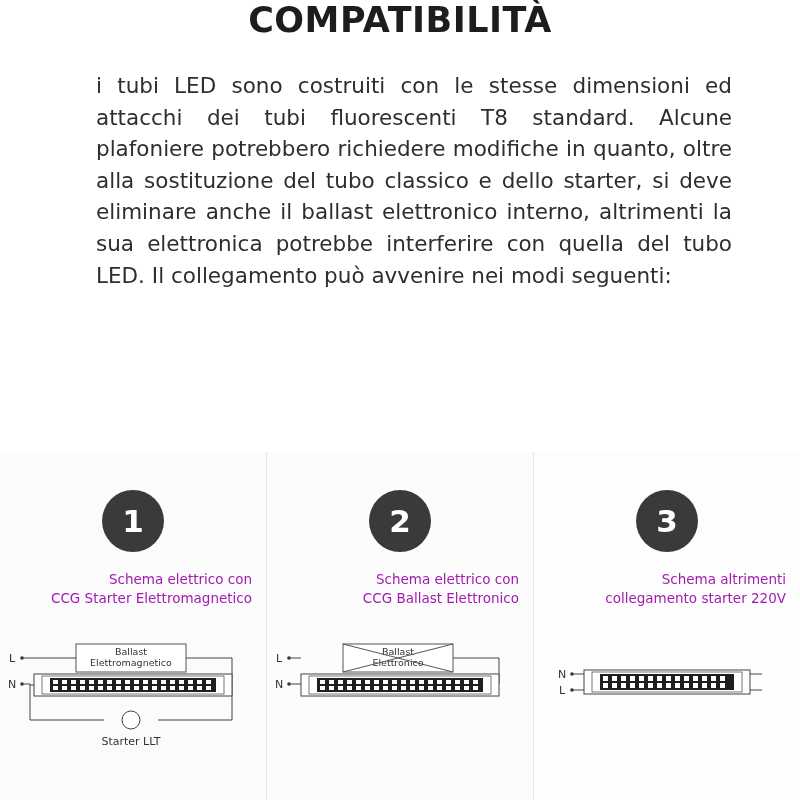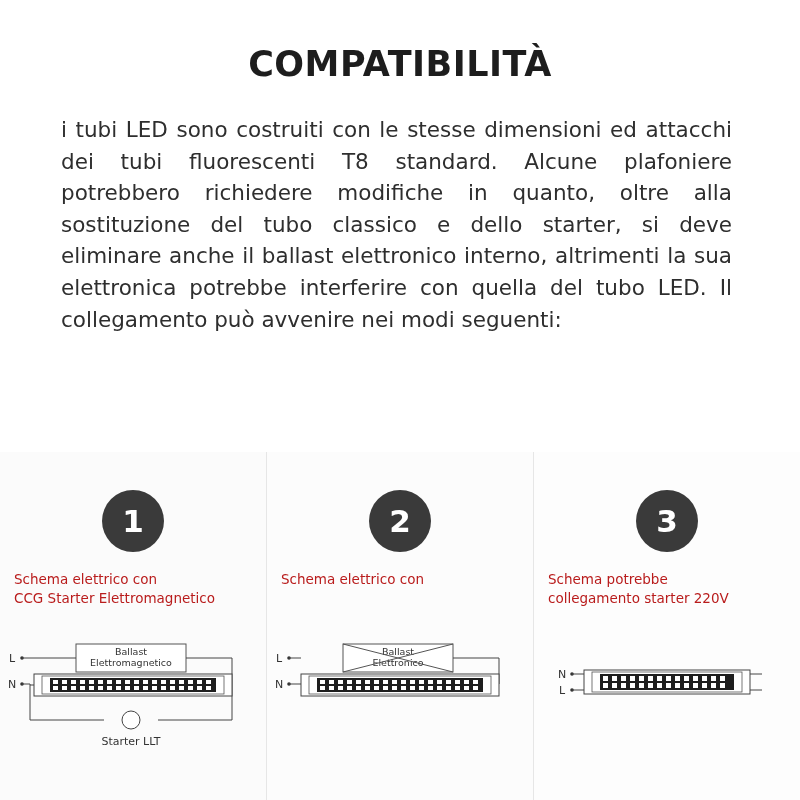--- a/index.html
+++ b/index.html
@@ -17,33 +17,32 @@
 
   .page {
     position: relative;
     width: 800px;
     height: 800px;
     box-sizing: border-box;
   }
 
   
   .header {
-    padding-top: 44px;
     text-align: center;
   }
   .title {
     font-size: 35px;
     font-weight: bold;
     letter-spacing: 0.5px;
     color: #1d1d1d;
     margin: 0;
   }
 
   .intro {
-    margin: 30px 68px 0 61px;
+    margin: 30px 68px 0 96px;
     font-size: 21.5px;
     line-height: 1.47;
     text-align: justify;
     color: #2e2e2e;
   }
 
   
   .panels {
     position: absolute;
     top: 452px;
@@ -74,24 +73,24 @@
     font-size: 31px;
     font-weight: bold;
     display: flex;
     align-items: center;
     justify-content: center;
     margin: 38px auto 0 auto;
   }
 
   .panel-caption {
     margin-top: 18px;
-    text-align: left;
+    text-align: right;
     font-size: 13.5px;
     line-height: 1.42;
-    color: #b91c1c;
+    color: #a21caf;
     padding: 0 14px;
   }
 
   .diagram {
     position: absolute;
     left: 0;
     right: 0;
     top: 176px;
     height: 165px;
   }
@@ -196,20 +195,21 @@
 
         <circle cx="131" cy="92" r="9" fill="#ffffff" stroke="#444" stroke-width="1"></circle>
         <text x="131" y="117" text-anchor="middle" class="dlabel">Starter LLT</text>
       </svg>
     </div>
 
     <div class="panel p2">
       <div class="badge">2</div>
       <div class="panel-caption">
         <div>Schema elettrico con</div>
+        <div>CCG Ballast Elettronico</div>
       </div>
 
       <svg class="diagram" viewBox="0 0 266 165">
 
         <rect x="76" y="16" width="110" height="28" fill="#ffffff" stroke="#555" stroke-width="1"></rect>
         <text x="131" y="27" text-anchor="middle" class="dlabel-small">Ballast</text>
         <text x="131" y="38" text-anchor="middle" class="dlabel-small">Elettronico</text>
         <g stroke="#555" stroke-width="1">
           <line x1="76" y1="16" x2="186" y2="44"></line>
           <line x1="76" y1="44" x2="186" y2="16"></line>
@@ -269,21 +269,21 @@
             <rect x="197" y="58" width="5" height="4"></rect>
               <rect x="206" y="58" width="5" height="4"></rect>
           </g>
         </g>
       </svg>
     </div>
 
     <div class="panel p3">
       <div class="badge">3</div>
       <div class="panel-caption">
-        <div>Schema potrebbe</div>
+        <div>Schema altrimenti</div>
         <div>collegamento starter 220V</div>
       </div>
 
       <svg class="diagram" viewBox="0 0 266 165">
 
         <text x="28" y="50" text-anchor="middle" class="dlabel">N</text>
         <text x="28" y="66" text-anchor="middle" class="dlabel">L</text>
         <circle cx="38" cy="46" r="1.8" fill="#333"></circle>
         <circle cx="38" cy="62" r="1.8" fill="#333"></circle>
 

